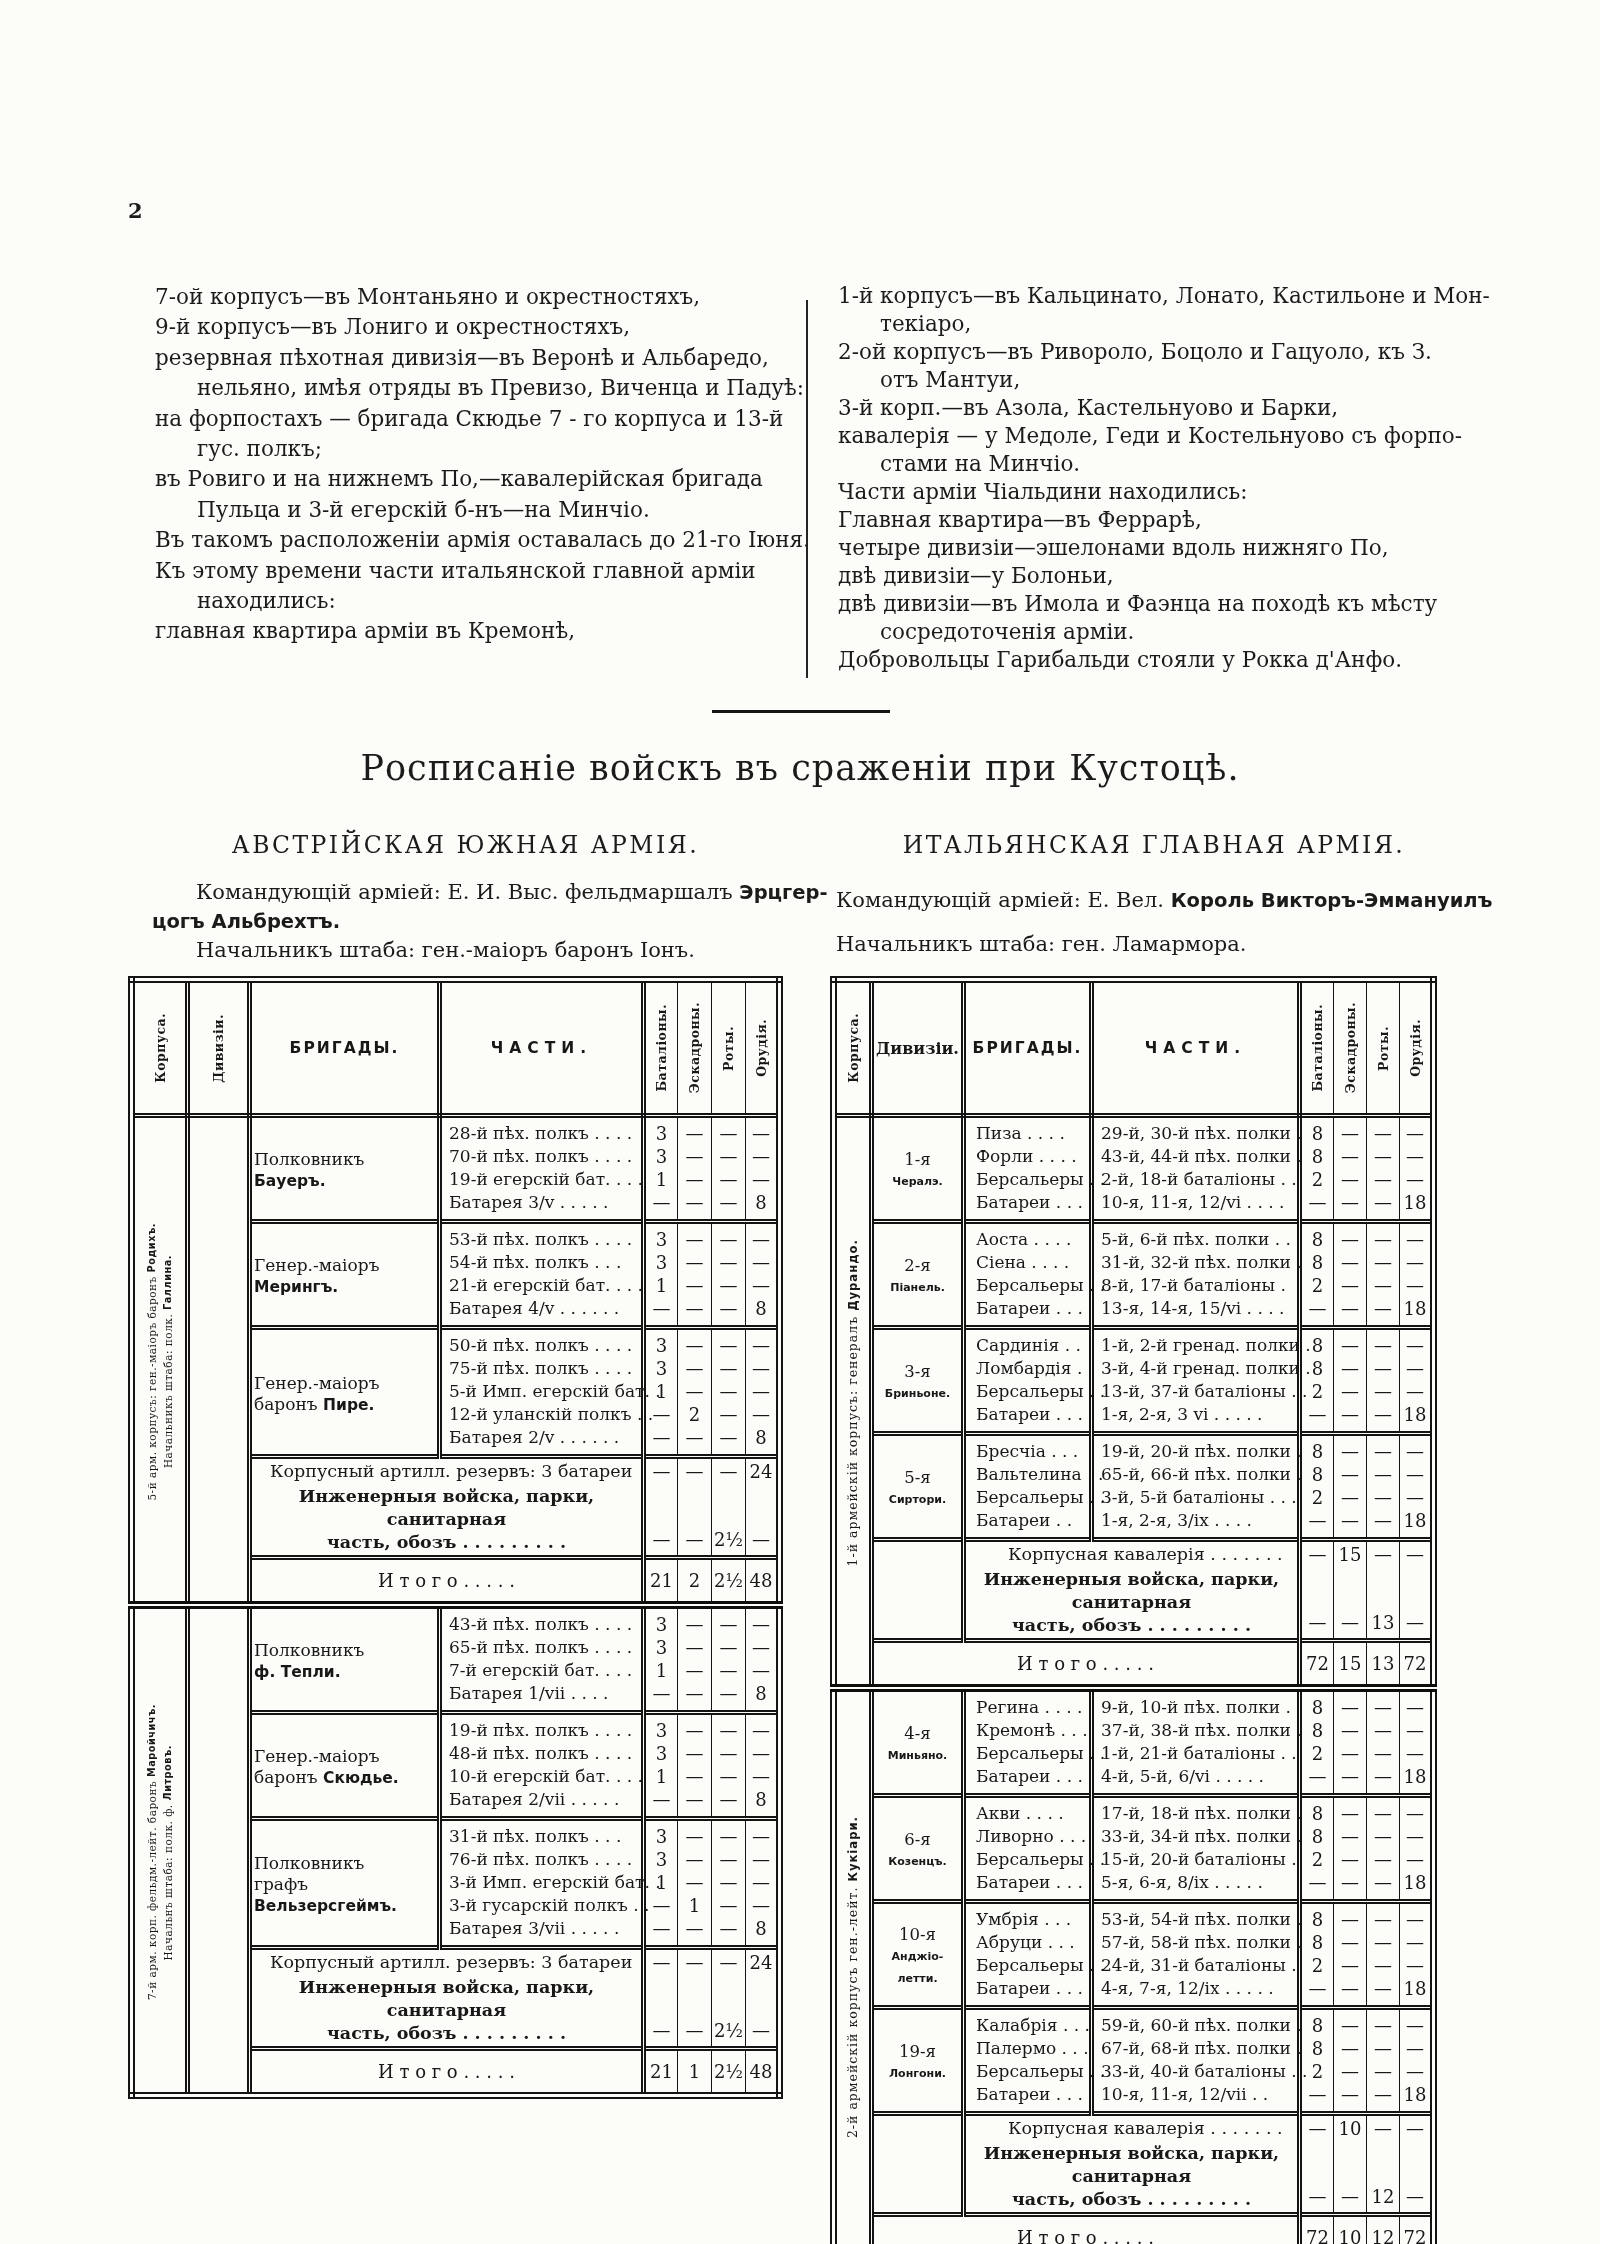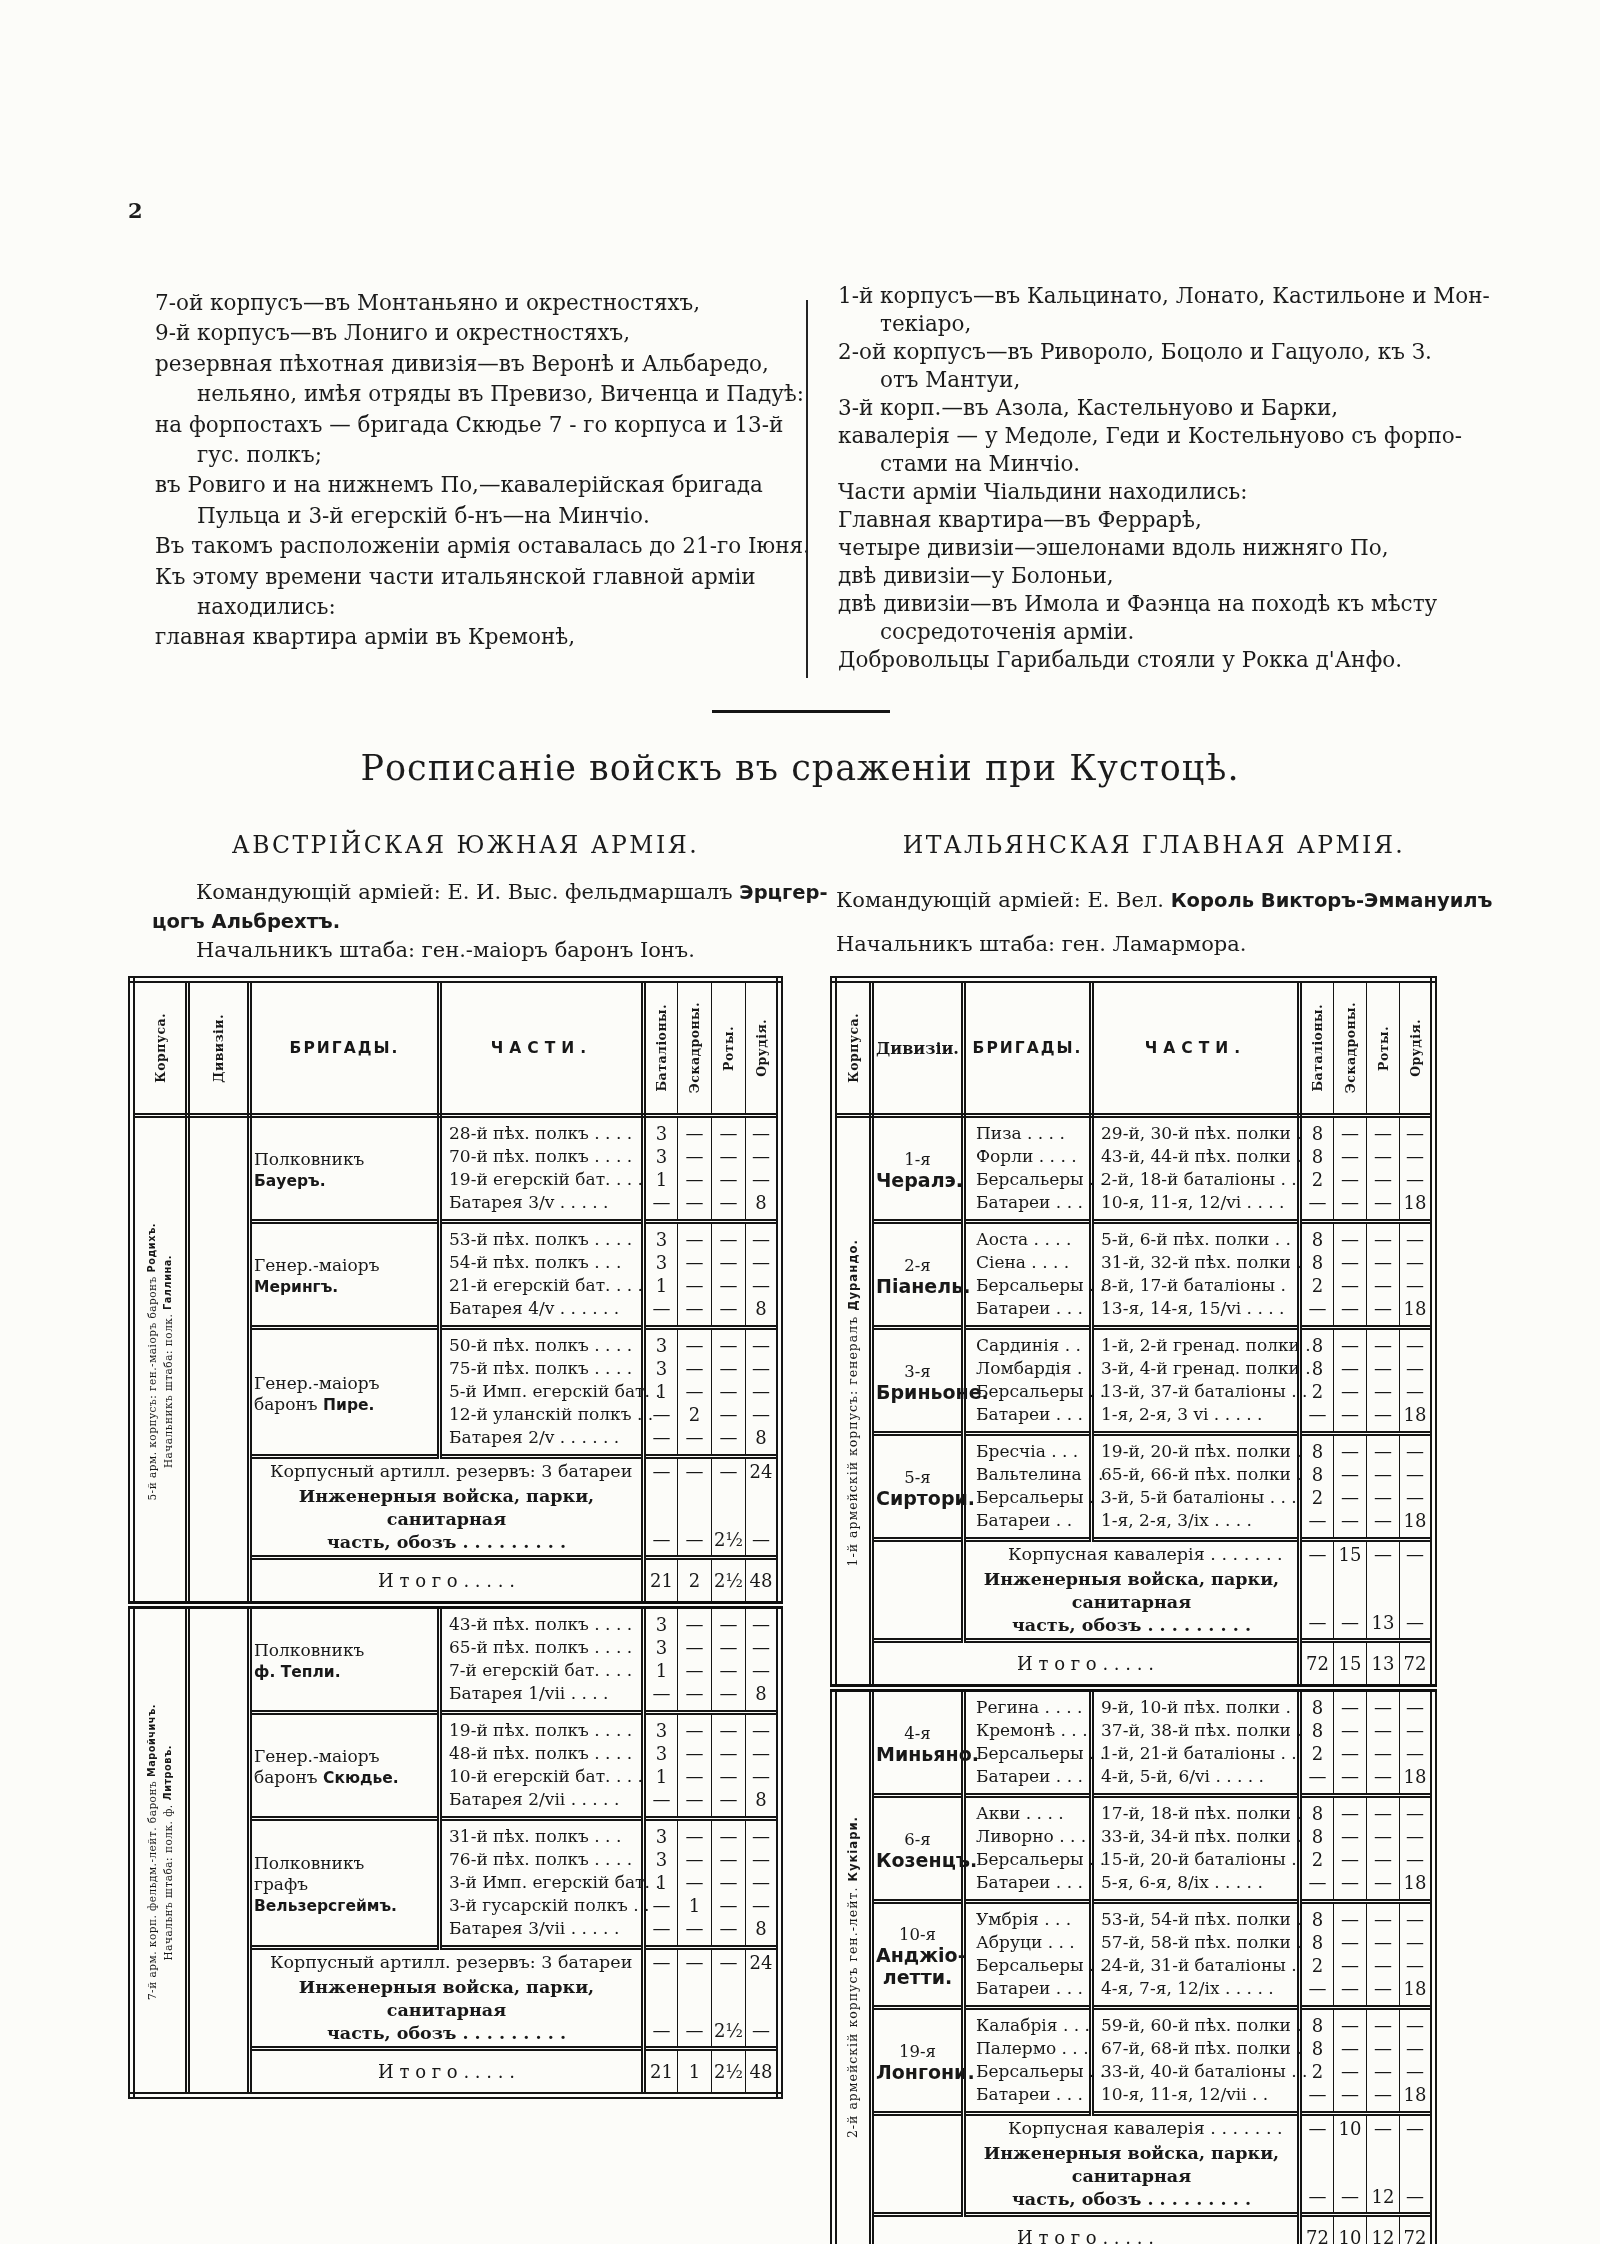--- a/index.html
+++ b/index.html
@@ -47,37 +47,37 @@
   .hsans{font-family:"DejaVu Sans",sans-serif;font-weight:bold;font-size:15.5px;letter-spacing:2px;}
   .hsans.sp{letter-spacing:6px;}
   .hh{font-size:16px;}
   .unit{text-align:left;padding-left:7px;white-space:nowrap;line-height:21px;font-size:17px;}
   .num{text-align:center;font-size:18px;}
   .num.vb{vertical-align:bottom;padding-bottom:5px;}
   .bname{text-align:left;line-height:21px;font-size:17px;}
   .bname .b,.divname .b,.corpscol .b{font-family:"DejaVu Sans",sans-serif;font-weight:bold;}
   .bname .b{font-size:15.5px;}
   .divname{text-align:center;line-height:20px;font-size:16.5px;}
-  .divname .b{font-size:19px;}
+  .divname .b{font-size:11px;}
   .ibrig{text-align:left;padding-left:10px;white-space:nowrap;font-size:17px;line-height:21px;}
   .res{line-height:23px;font-size:17.5px;}
   .res .resl{text-align:left;padding-left:16px;}
   .t-italian .res .resl{padding-left:40px;}
   .res .resc{text-align:center;font-weight:bold;}
   .tot{text-align:center;padding:10px 0;font-size:18px;}
   .divcol-empty{background:transparent;}
 </style>
 </head>
 <body>
 
 <div class="page">
 
   <div class="abs pagenum">2</div>
 
-  <div class="abs intro" style="left:155px;top:288px;width:648px;" id="intro-left">
+  <div class="abs intro" style="left:155px;top:282px;width:648px;" id="intro-left">
       <div class="il-l"><span>7-ой корпусъ—въ Монтаньяно и окрестностяхъ,</span></div>
       <div class="il-l"><span>9-й корпусъ—въ Лониго и окрестностяхъ,</span></div>
       <div class="il-l"><span>резервная пѣхотная дивизія—въ Веронѣ и Альбаредо,</span></div>
       <div class="il-l ind"><span>нельяно, имѣя отряды въ Превизо, Виченца и Падуѣ:</span></div>
       <div class="il-l"><span>на форпостахъ — бригада Скюдье 7 - го корпуса и 13-й</span></div>
       <div class="il-l ind"><span>гус. полкъ;</span></div>
       <div class="il-l"><span>въ Ровиго и на нижнемъ По,—кавалерійская бригада</span></div>
       <div class="il-l ind"><span>Пульца и 3-й егерскій б-нъ—на Минчіо.</span></div>
       <div class="il-l"><span>Въ такомъ расположеніи армія оставалась до 21-го Іюня.</span></div>
       <div class="il-l"><span>Къ этому времени части итальянской главной арміи</span></div>

